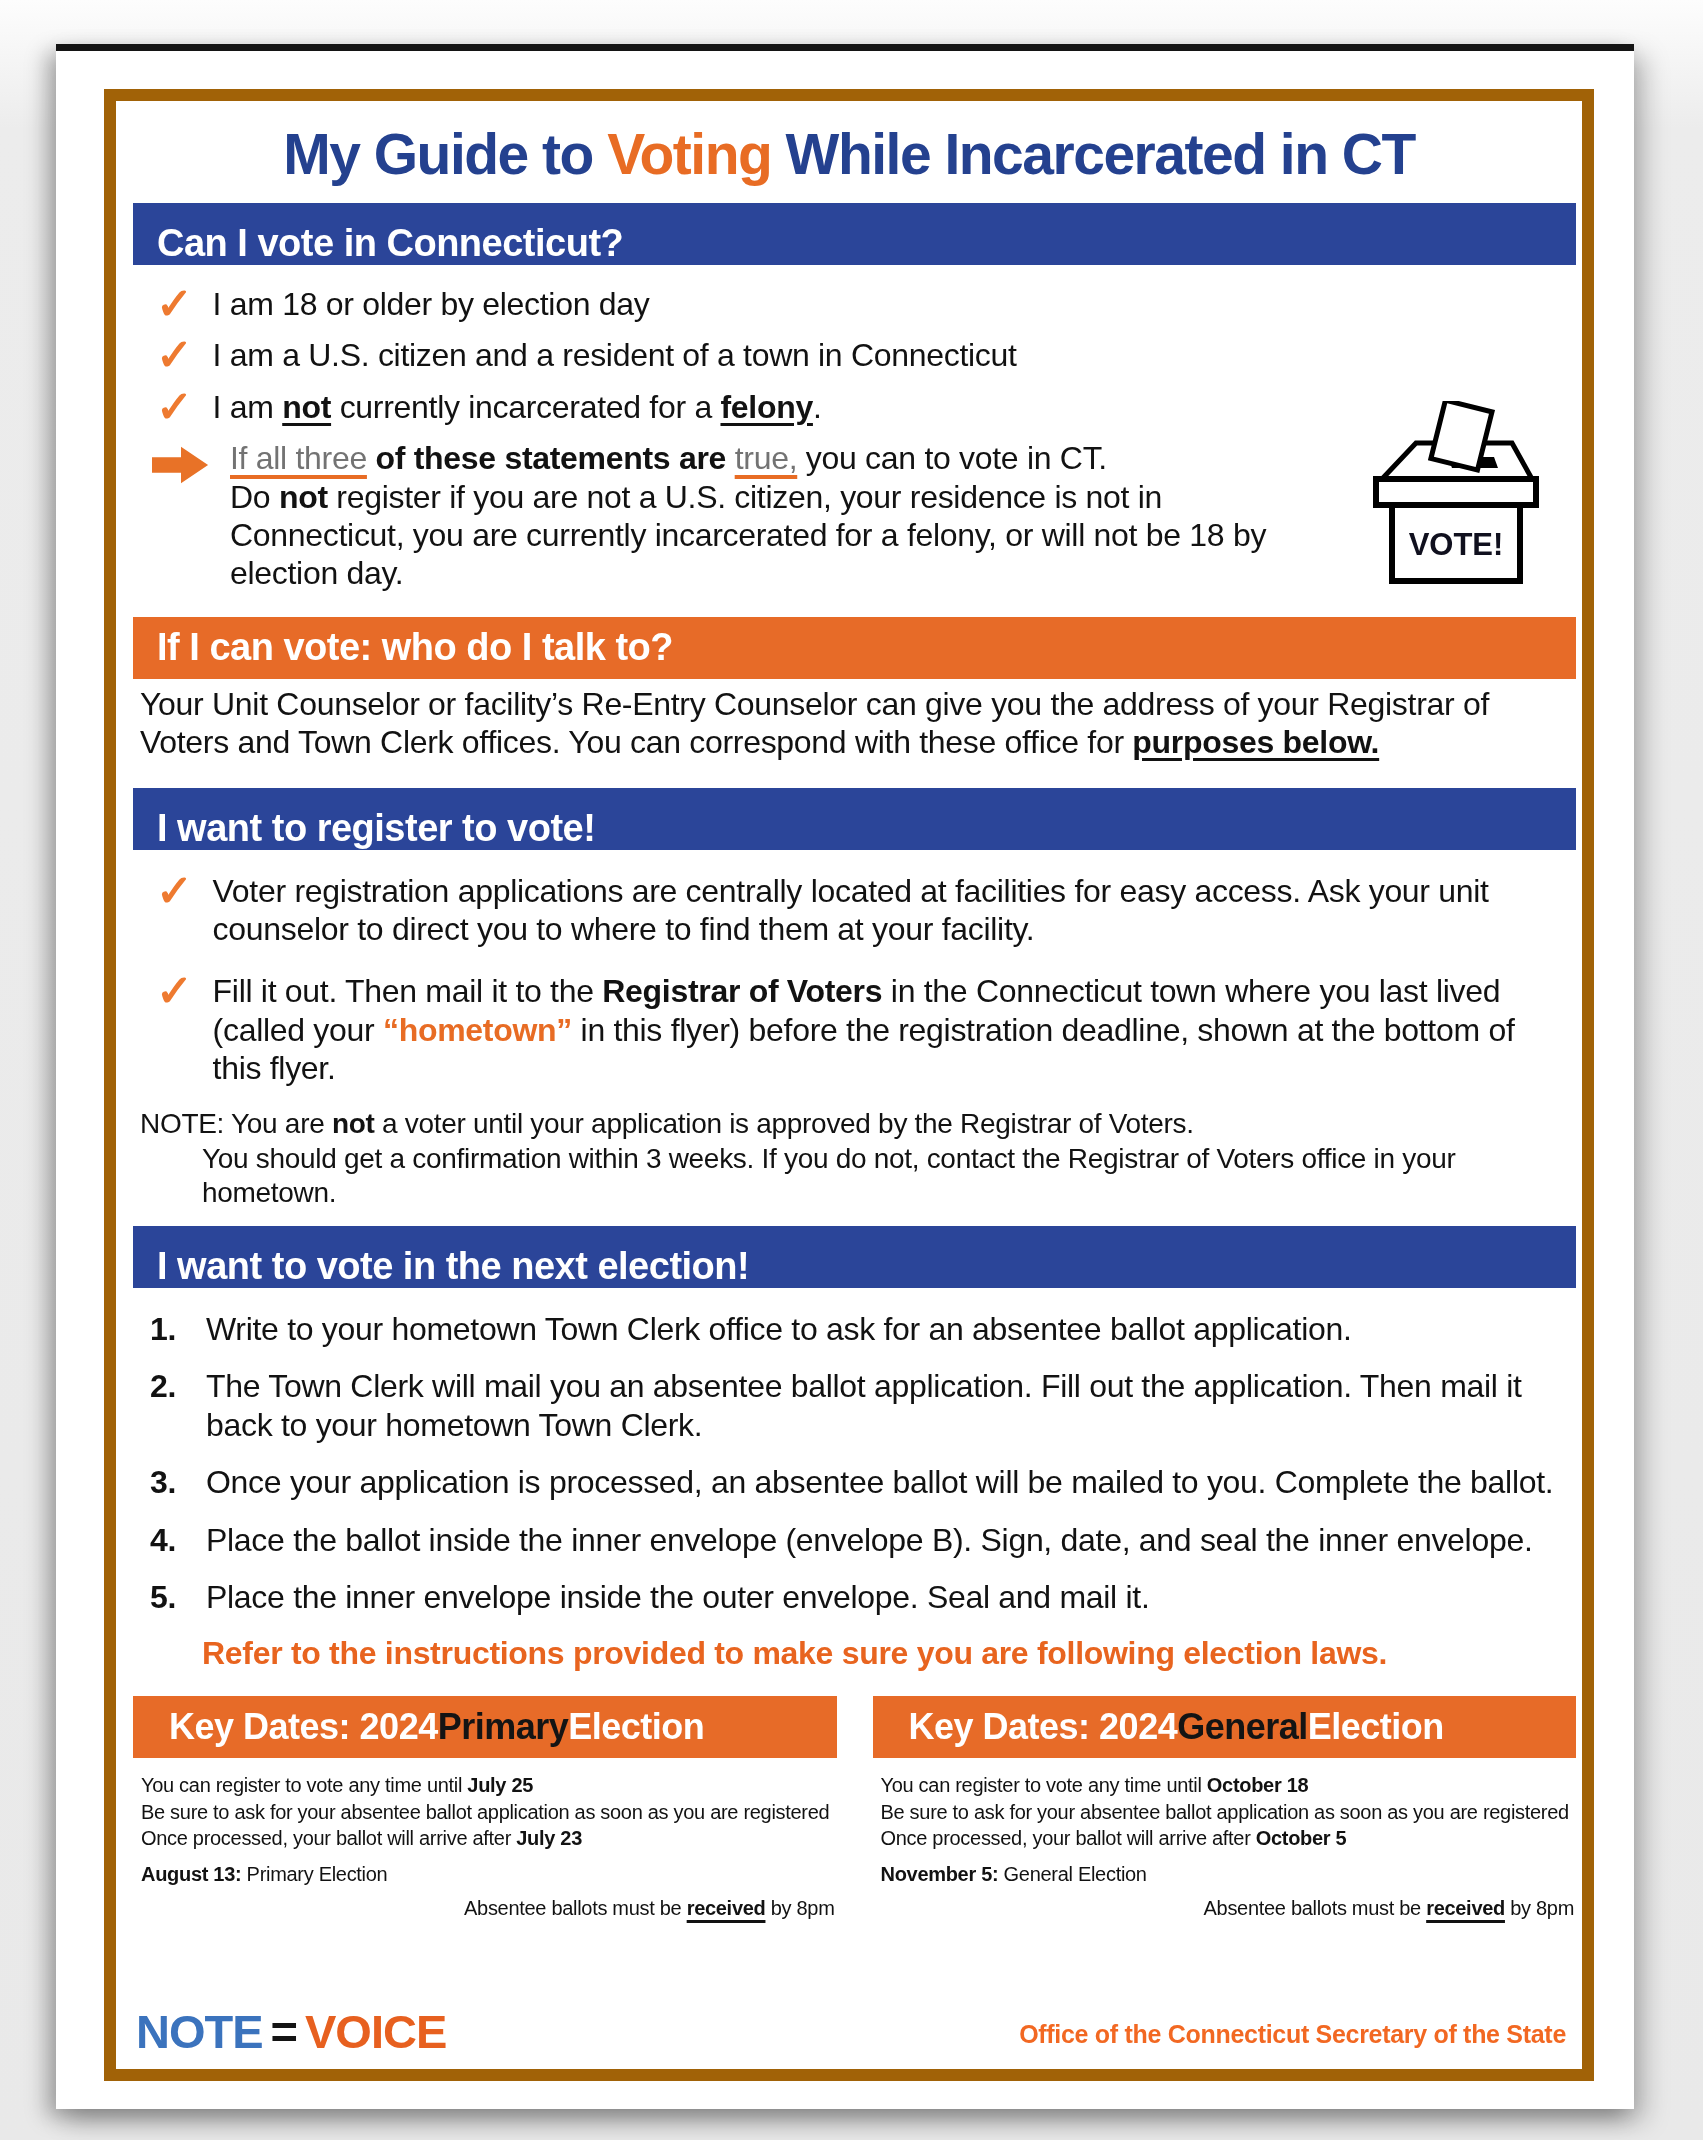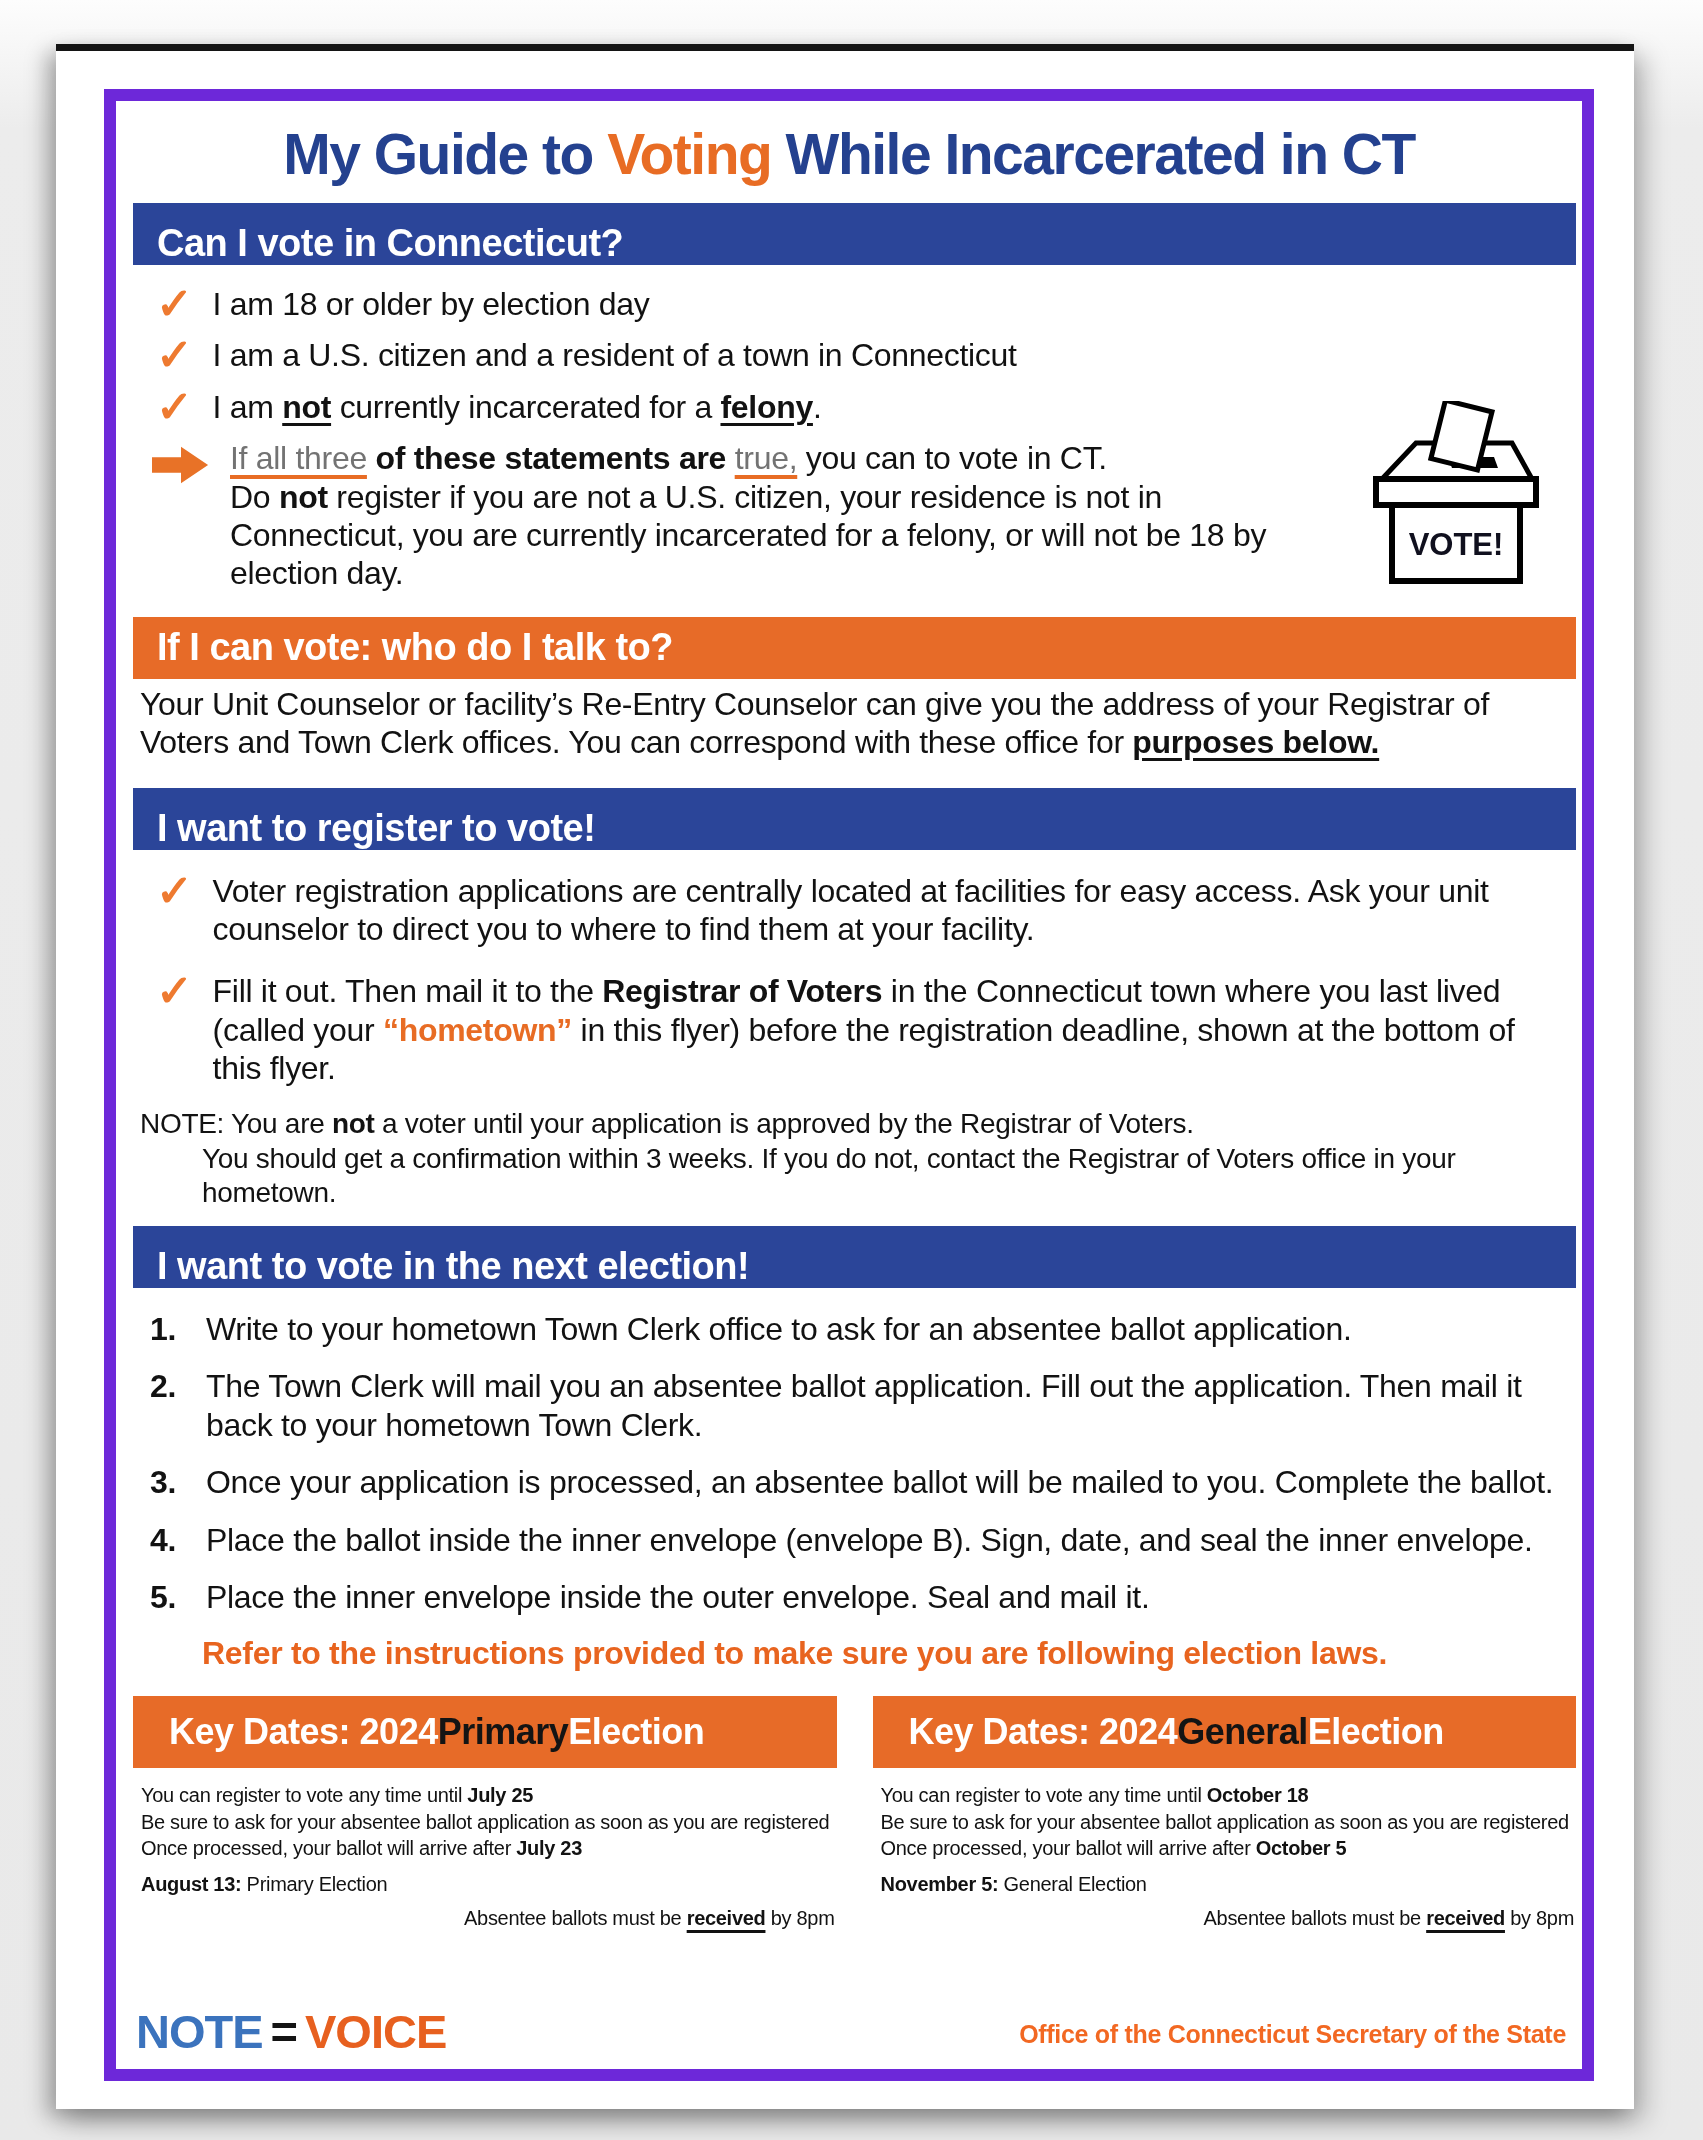--- a/index.html
+++ b/index.html
@@ -9,21 +9,21 @@
     font-family:"Liberation Sans",sans-serif;
     -webkit-font-smoothing:antialiased;
   }
   .page{
     position:absolute;left:56px;top:44px;width:1578px;height:2058px;
     background:#ffffff;border-top:7px solid #141414;
     box-shadow:-10px 8px 20px rgba(0,0,0,.28),10px 12px 24px rgba(0,0,0,.25);
   }
   .frame{
     position:absolute;left:48px;top:38px;right:40px;bottom:28px;
-    border:12px solid #6d28d9;overflow:hidden;
+    border:12px solid #a16207;overflow:hidden;
   }
   .content{position:absolute;inset:0;color:#121212;}
   .title{
     margin:20px 10px 0;text-align:center;
     font-size:57px;font-weight:bold;color:#24418f;letter-spacing:-1.5px;white-space:nowrap;
   }
   .title .hl{color:#e86c24;}
   .bar{
     margin:0 6px 0 17px;height:62px;display:flex;align-items:center;
     padding-left:24px;color:#fff;font-size:38px;font-weight:bold;letter-spacing:-.5px;
@@ -43,21 +43,21 @@
   .ballot-box{position:absolute;top:300px;right:34px;width:186px;height:192px;}
   .para{margin:6px 26px 0 24px;}
   .note{margin:20px 10px 0 24px;font-size:28px;line-height:1.22;letter-spacing:-.3px;}
   .note .ind{padding-left:62px;}
   .steps{margin:22px 18px 0 34px;}
   .step{display:flex;gap:16px;margin-bottom:19px;}
   .step-num{font-weight:bold;flex:0 0 40px;}
   .warning{margin:2px 20px 0 86px;color:#e8641f;font-weight:bold;font-size:32px;letter-spacing:-.3px;}
   .keydates{display:flex;gap:36px;margin:24px 6px 0 17px;}
   .kd-col{flex:1 1 0;}
-  .kd-bar{height:72px;display:flex;align-items:center;padding-left:36px;background:#e76b28;
+  .kd-bar{height:62px;display:flex;align-items:center;padding-left:36px;background:#e76b28;
     color:#fff;font-size:36px;font-weight:bold;letter-spacing:-.5px;}
   .kd-bar .em{color:#141414;}
   .kd-body{margin:14px 2px 0 8px;font-size:20px;line-height:1.33;letter-spacing:-.3px;}
   .kd-date{margin-top:9px;}
   .kd-deadline{margin-top:7px;text-align:right;}
   .footer{position:absolute;left:20px;right:16px;bottom:10px;display:flex;justify-content:space-between;align-items:flex-end;}
   .vv{font-size:47px;font-weight:bold;letter-spacing:-1px;}
   .vv .v1{color:#3b73bd;}
   .vv .eq{color:#141414;padding:0 8px;}
   .vv .v2{color:#e7601f;}

